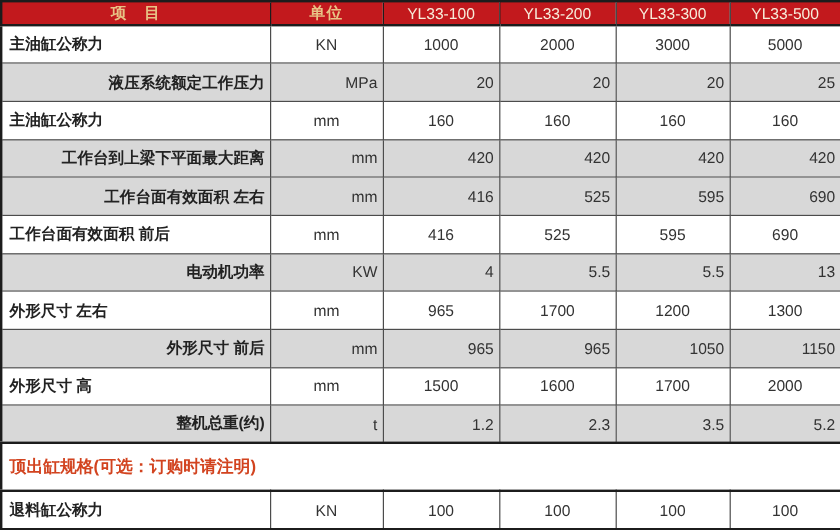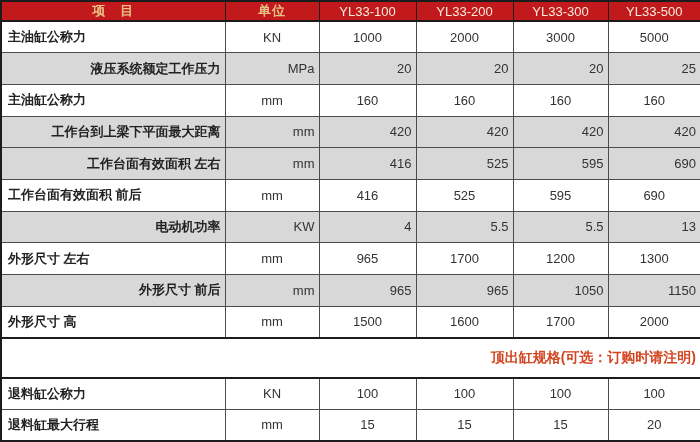--- a/index.html
+++ b/index.html
@@ -46,21 +46,21 @@
     color: #222222;
   }
   td.unit, td.val { text-align: center; color: #333333; }
 
   tr.note-row { height: 29px; }
   tr.note-row td {
     background: #ffffff;
     color: var(--note-text, #d2431f);
     font-weight: 700;
     font-size: 14px;
-    text-align: right;
+    text-align: left;
     padding-left: 6px;
     border-top: 2px solid #1c1c1c;
     border-bottom: 2px solid #1c1c1c;
   }
 </style>
 </head>
 <body>
 
 <table class="spec">
   <colgroup>
@@ -155,37 +155,37 @@
         <td class="val">1150</td>
       </tr>
       <tr>
         <td class="label">外形尺寸  高</td>
         <td class="unit">mm</td>
         <td class="val">1500</td>
         <td class="val">1600</td>
         <td class="val">1700</td>
         <td class="val">2000</td>
       </tr>
+      <tr class="alt">
+        <td class="label">整机总重(约)</td>
+        <td class="unit">t</td>
+        <td class="val">1.2</td>
+        <td class="val">2.3</td>
+        <td class="val">3.5</td>
+        <td class="val">5.2</td>
+      </tr>
     </tbody>
   <tbody>
     <tr class="note-row">
       <td colspan="6">顶出缸规格(可选：订购时请注明)</td>
     </tr>
   </tbody>
   <tbody id="optional-body">
       <tr>
         <td class="label">退料缸公称力</td>
         <td class="unit">KN</td>
         <td class="val">100</td>
         <td class="val">100</td>
         <td class="val">100</td>
         <td class="val">100</td>
       </tr>
-      <tr>
-        <td class="label">退料缸最大行程</td>
-        <td class="unit">mm</td>
-        <td class="val">15</td>
-        <td class="val">15</td>
-        <td class="val">15</td>
-        <td class="val">20</td>
-      </tr>
     </tbody>
 </table>
 
 </body></html>

